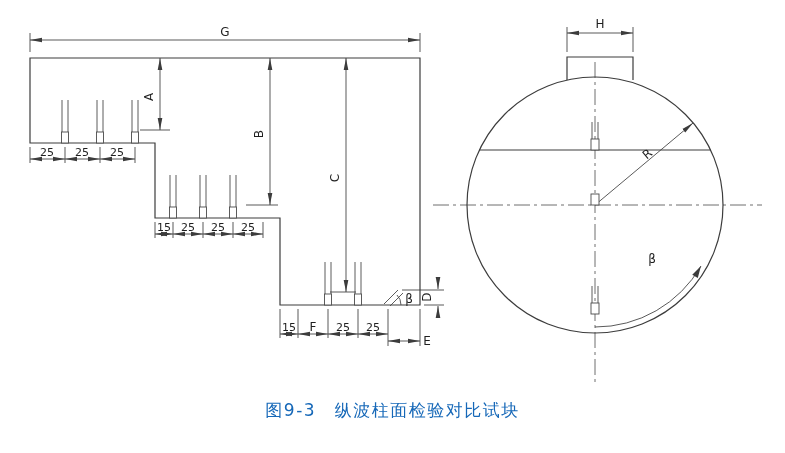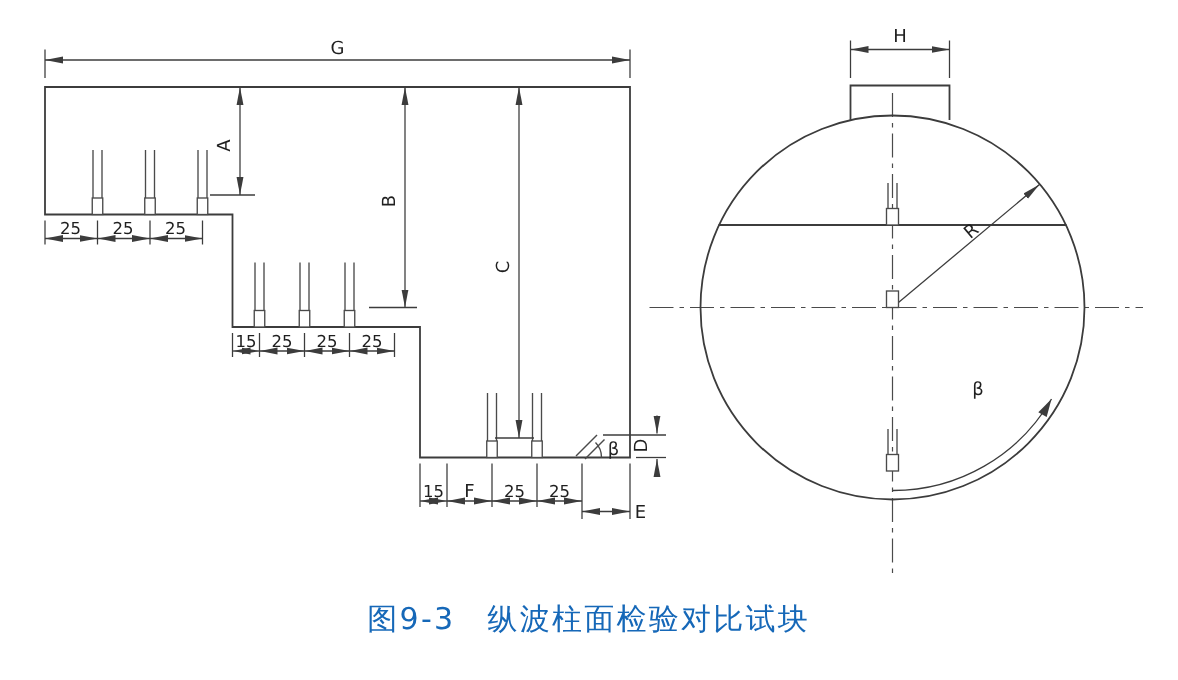--- a/index.html
+++ b/index.html
@@ -8,21 +8,21 @@
   svg{display:block;}
   .ln{fill:none;stroke:#3c3c3c;stroke-width:1.2;}
   .tn{fill:none;stroke:#4a4a4a;stroke-width:0.9;}
   .hr{fill:#ffffff;stroke:#4a4a4a;stroke-width:0.9;}
   .de{fill:none;stroke:#3c3c3c;stroke-width:0.85;}
   .dim{fill:none;stroke:#3c3c3c;stroke-width:0.85;marker-start:url(#arr);marker-end:url(#arr);}
   .d1{fill:none;stroke:#3c3c3c;stroke-width:0.85;marker-end:url(#arr);}
   .cl{fill:none;stroke:#4a4a4a;stroke-width:0.8;stroke-dasharray:16 4 3 4;}
   text.dt{font-family:"DejaVu Sans",sans-serif;font-size:11px;fill:#1f1f1f;text-anchor:middle;}
   text.dl{font-size:12px;}
-  .caption{position:absolute;left:0;right:0;top:399px;text-align:center;font-size:20px;
+  .caption{position:absolute;left:0;right:0;top:399px;text-align:center;font-size:17px;
            letter-spacing:1.5px;color:#1668b8;font-family:"DejaVu Sans","Liberation Sans",sans-serif;}
 </style>
 </head>
 <body>
 
 <div class="stage">
 <svg width="785" height="453" viewBox="0 0 785 453">
   <defs>
     <marker id="arr" viewBox="0 0 12 6" refX="12" refY="3" markerWidth="12" markerHeight="6" markerUnits="userSpaceOnUse" orient="auto-start-reverse">
       <path d="M0,0.7 L12,3 L0,5.3 Z" fill="#3c3c3c"></path>

